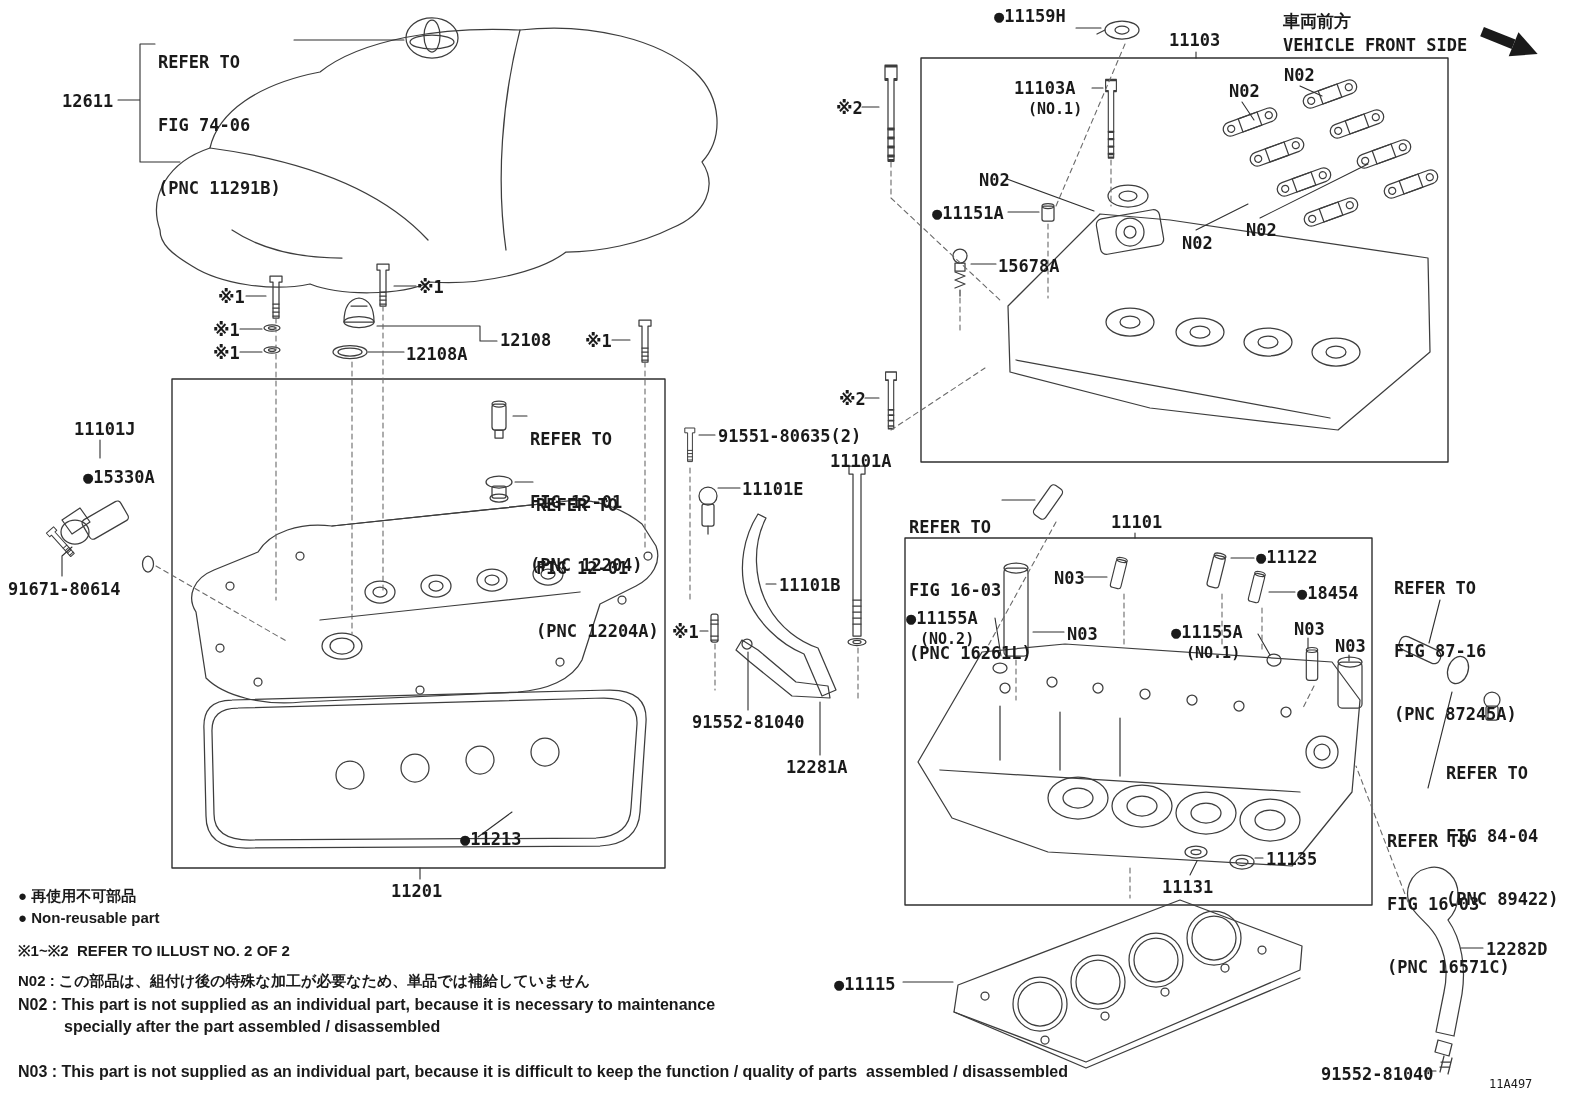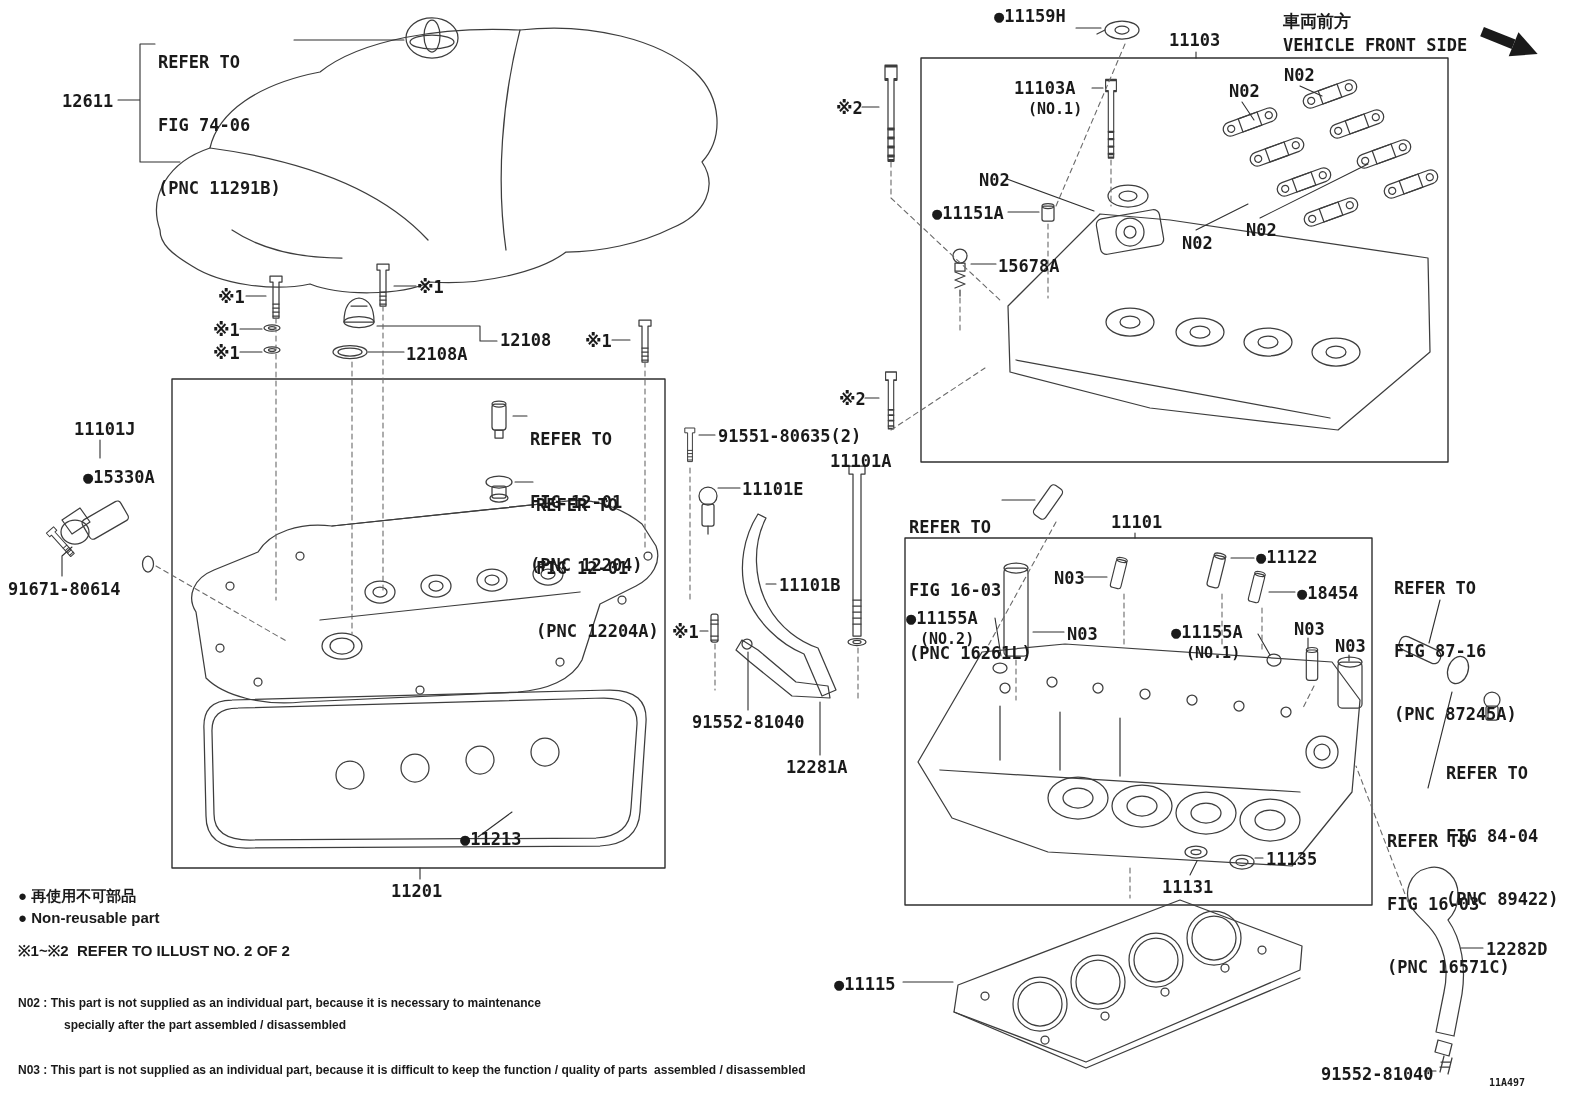--- a/index.html
+++ b/index.html
@@ -11,24 +11,24 @@
   svg.art * { fill:none; stroke:#3d3d3d; stroke-width:1.25; stroke-linecap:round; stroke-linejoin:round; }
   svg.art .dash { stroke:#6a6a6a; stroke-width:1.1; stroke-dasharray:5 4; }
   svg.art .lead { stroke:#2f2f2f; stroke-width:1.1; }
   svg.art .box  { stroke:#2f2f2f; stroke-width:1.4; }
   svg.art .fillblk { fill:#1a1a1a; stroke:none; }
   .lbl { position:absolute; font-size:17px; font-weight:700; white-space:pre; letter-spacing:0; }
   .sub { position:absolute; font-size:15px; font-weight:700; white-space:pre; }
   .callout { position:absolute; font-size:17px; font-weight:700; line-height:21px; white-space:pre; }
   .note { position:absolute; font-size:15px; font-weight:700; white-space:pre;
           font-family:Liberation Sans, sans-serif; }
-  .note-en { font-size:12px; }
+  .note-en { font-size:16px; }
   .hdr-jp { position:absolute; font-size:17px; font-weight:700; white-space:pre;
             font-family:"DejaVu Sans","Liberation Sans",sans-serif; }
-  .code { position:absolute; font-size:10px; font-weight:700; white-space:pre; }
+  .code { position:absolute; font-size:12px; font-weight:400; white-space:pre; }
 </style>
 </head>
 <body>
 
 <div class="canvas">
 
 <svg class="art" width="1592" height="1099" viewBox="0 0 1592 1099">
   <defs>
     <g id="boltsym">
       <path d="M-6,0 H6 V6 H3 V42 H-3 V6 H-6 Z"></path>
@@ -418,17 +418,18 @@
 <div class="lbl" style="left:1266px;top:849px">11135</div>
 <div class="lbl" style="left:1162px;top:877px">11131</div>
 <div class="lbl" style="left:834px;top:974px">●11115</div>
 <div class="lbl" style="left:1486px;top:939px">12282D</div>
 <div class="lbl" style="left:1321px;top:1064px">91552-81040</div>
 <div class="code" style="left:1489px;top:1077px">11A497</div>
 
 <div class="note" style="left:18px;top:887px">● 再使用不可部品</div>
 <div class="note" style="left:18px;top:909px">● Non-reusable part</div>
 <div class="note" style="left:18px;top:940px">※1~※2  REFER TO ILLUST NO. 2 OF 2</div>
+<div class="note" style="left:18px;top:972px">N02 : この部品は、組付け後の特殊な加工が必要なため、単品では補給していません</div>
 <div class="note note-en" style="left:18px;top:996px">N02 : This part is not supplied as an individual part, because it is necessary to maintenance</div>
 <div class="note note-en" style="left:64px;top:1018px">specially after the part assembled / disassembled</div>
 <div class="note note-en" style="left:18px;top:1063px">N03 : This part is not supplied as an individual part, because it is difficult to keep the function / quality of parts  assembled / disassembled</div>
 
 </div>
 
 </body></html>

